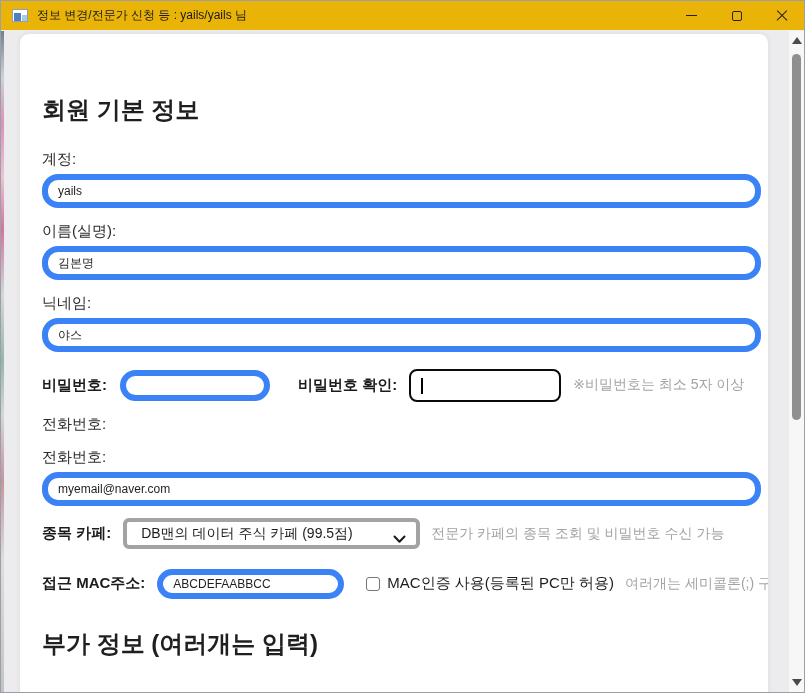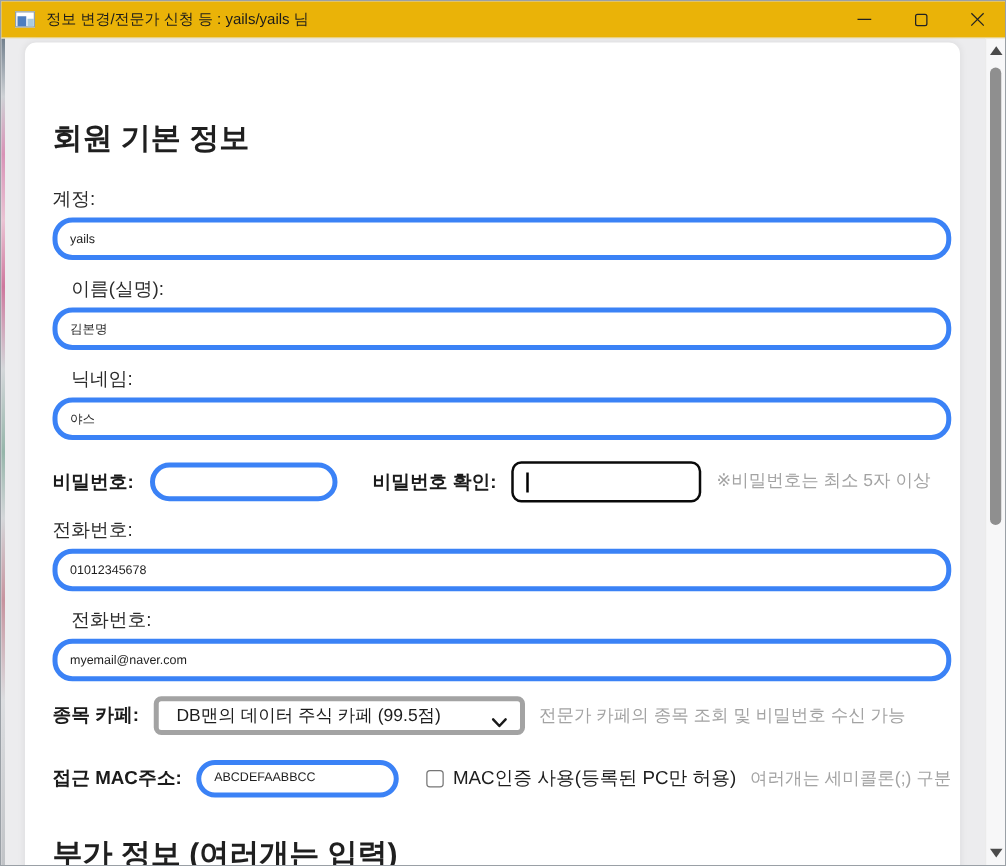--- a/index.html
+++ b/index.html
@@ -46,27 +46,27 @@
     background: #ffffff; border: 1px solid #e4e4e6; border-radius: 10px 10px 0 0;
     box-shadow: 0 0 5px rgba(0,0,0,.05);
     padding: 0 7px 0 22px; overflow: hidden;
   }
 
   h1.section-title { font-size: 24px; font-weight: bold; color: #1f1f1f; letter-spacing: 0; }
   .section-basic { margin-top: 60px; }
   .section-extra { margin-top: 29px; }
 
   .field-label { font-size: 15px; color: #2b2b2b; margin-top: 24px; }
-  .field-label.tight { margin-top: 14px; margin-left: 15px; }
+  .field-label.tight { margin-top: 14px; }
 
   .text-input {
     display: block; width: 100%; height: 34px; margin-top: 5px;
-    border: 4px solid #3b82f6; border-radius: 16px; background: #fff;
+    border: 6px solid #3b82f6; border-radius: 16px; background: #fff;
     font-family: "Liberation Sans", "DejaVu Sans", sans-serif;
-    font-size: 10px; color: #1f1f1f; padding: 0 10px; outline: none;
+    font-size: 12px; color: #1f1f1f; padding: 0 10px; outline: none;
   }
 
   .row { display: flex; align-items: center; }
   .row-password { margin-top: 16px; height: 34px; }
   .bold-label { font-size: 15px; font-weight: bold; color: #1b1b1b; white-space: nowrap; }
   .pw-input { width: 150px; height: 31px; margin: 0 0 0 13px; display: inline-block; }
   .lbl-pwconfirm { margin-left: 28px; }
   .pw-confirm-wrap { position: relative; width: 152px; height: 33px; margin-left: 12px;
     border: 2px solid #0a0a0a; border-radius: 8px; background: #fff; }
   .pw-confirm-wrap input { width: 100%; height: 100%; border: none; outline: none;
@@ -149,21 +149,20 @@
         <input class="text-input pw-input" type="password" value="" style="">
         <span class="bold-label lbl-pwconfirm">비밀번호 확인:</span>
         <div class="pw-confirm-wrap">
           <input type="password" value="" style="">
           <span class="caret"></span>
         </div>
         <span class="hint hint-pw">※비밀번호는 최소 5자 이상</span>
       </div>
 
       <div class="field-label" style="margin-top:13px">전화번호:</div>
-      <input class="text-input" type="text" value="01012345678" style="">
 
       <div class="field-label tight">전화번호:</div>
       <input class="text-input" type="text" value="myemail@naver.com" style="">
 
       <div class="row row-cafe">
         <span class="bold-label">종목 카페:</span>
         <div class="select-box">
           <span>DB맨의 데이터 주식 카페 (99.5점)</span>
           <span class="chevron">
             <svg width="13" height="9" viewBox="0 0 13 9">

